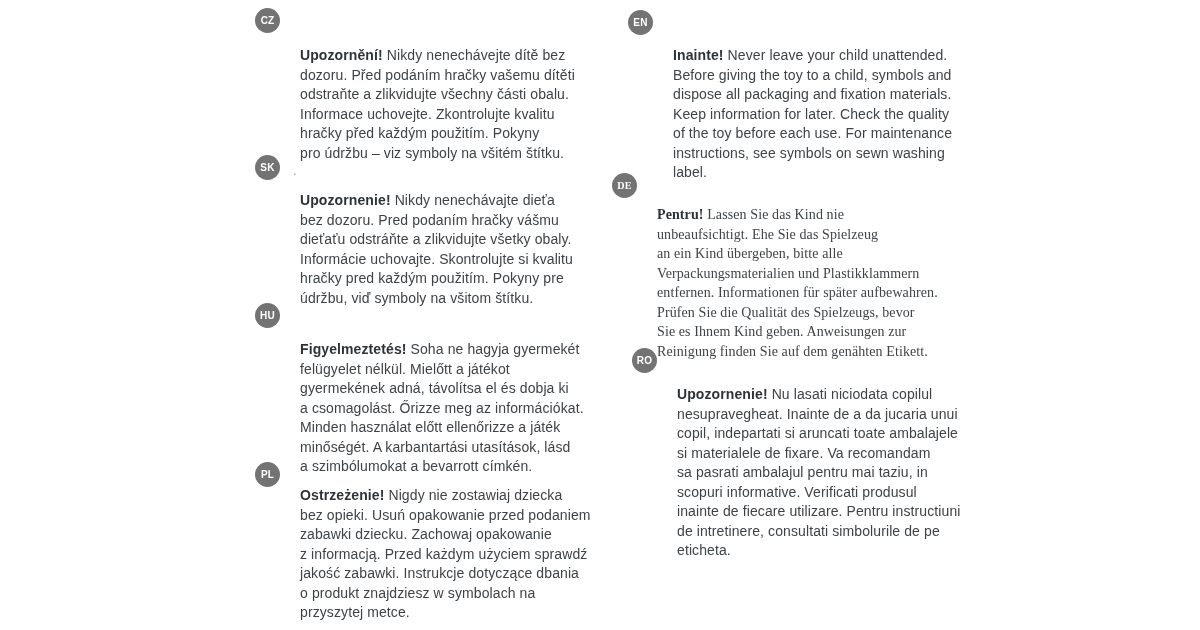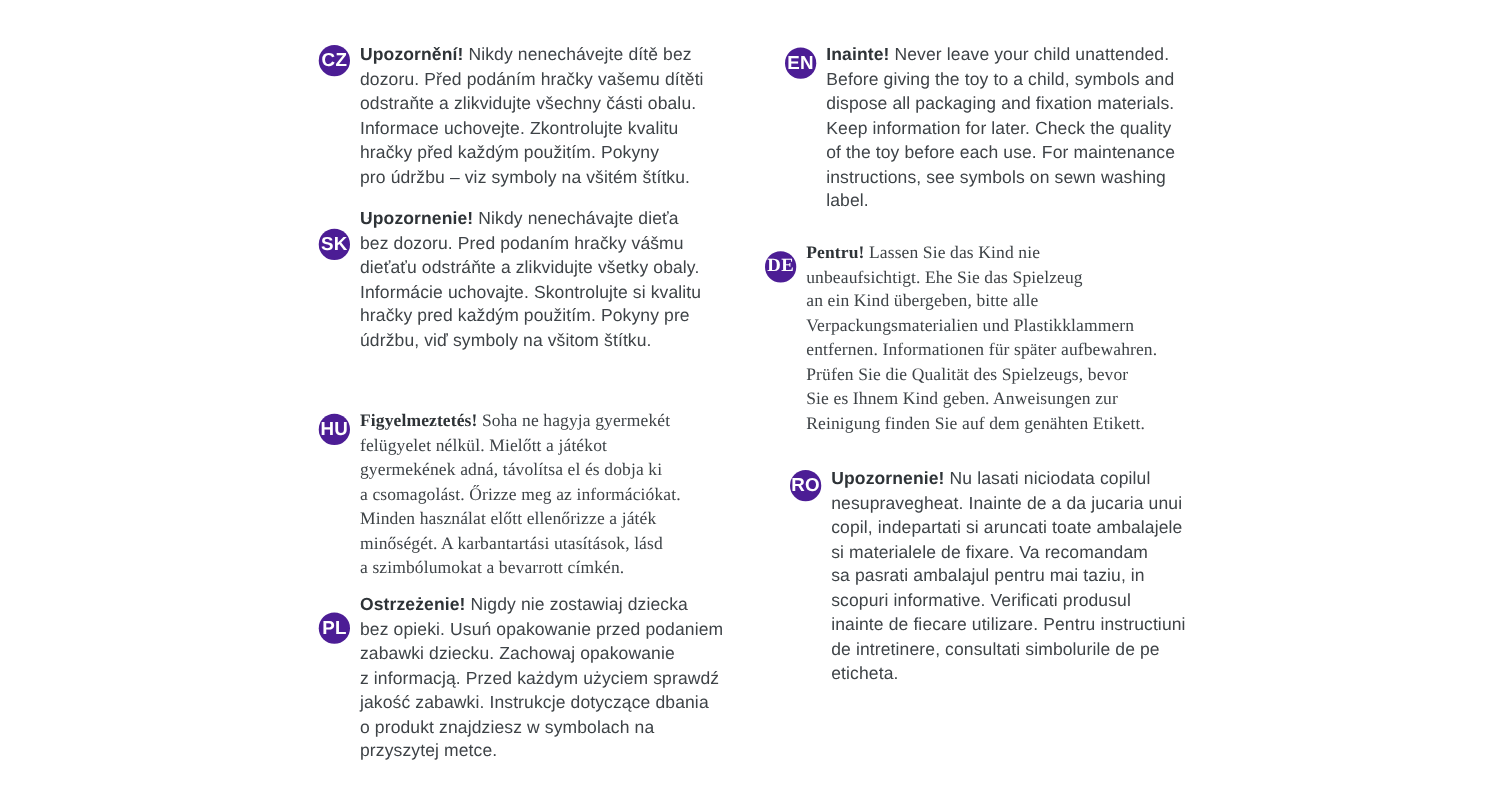--- a/index.html
+++ b/index.html
@@ -14,36 +14,35 @@
     overflow: hidden;
     font-family: "Liberation Sans", sans-serif;
   }
   .section {
     position: absolute;
   }
   .badge {
     width: 25px;
     height: 25px;
     border-radius: 50%;
-    background: #4c1d95;
+    background: #737373;
     color: #ffffff;
     display: flex;
     align-items: center;
     justify-content: center;
-    font-size: 15px;
+    font-size: 10px;
     font-weight: 700;
     letter-spacing: 0.2px;
     box-sizing: border-box;
-    margin-top: 28px;
   }
   .text {
     position: absolute;
     left: 33px;
     width: 338px;
-    margin: 0;
+    margin: 12px;
     font-size: 14px;
     line-height: 19.5px;
     color: #3e4347;
     letter-spacing: 0.1px;
   }
   .text strong {
     color: #2e3337;
     font-weight: 700;
   }
   .text .body {
@@ -70,33 +69,33 @@
 Informace uchovejte. Zkontrolujte kvalitu
 hračky před každým použitím. Pokyny
 pro údržbu – viz symboly na všitém štítku.</span></p>
 </div>
 
 <div class="section" style="left:255px; top:155px;">
   <div class="badge">
     <span>SK</span>
   </div>
   <span class="stray-dot">.</span>
-  <p class="text" style="top:10px;"><strong>Upozornenie!</strong> <span class="body">Nikdy nenechávajte dieťa
+  <p class="text" style="top:24px;"><strong>Upozornenie!</strong> <span class="body">Nikdy nenechávajte dieťa
 bez dozoru. Pred podaním hračky vášmu
 dieťaťu odstráňte a zlikvidujte všetky obaly.
 Informácie uchovajte. Skontrolujte si kvalitu
 hračky pred každým použitím. Pokyny pre
 údržbu, viď symboly na všitom štítku.</span></p>
 </div>
 
 <div class="section" style="left:255px; top:303px;">
   <div class="badge">
     <span>HU</span>
   </div>
-  <p class="text" style="top:25px;font-family:Liberation Serif, serif;"><strong>Figyelmeztetés!</strong> <span class="body">Soha ne hagyja gyermekét
+  <p class="text" style="top:25px;"><strong>Figyelmeztetés!</strong> <span class="body">Soha ne hagyja gyermekét
 felügyelet nélkül. Mielőtt a játékot
 gyermekének adná, távolítsa el és dobja ki
 a csomagolást. Őrizze meg az információkat.
 Minden használat előtt ellenőrizze a játék
 minőségét. A karbantartási utasítások, lásd
 a szimbólumokat a bevarrott címkén.</span></p>
 </div>
 
 <div class="section" style="left:255px; top:462px;">
   <div class="badge">

